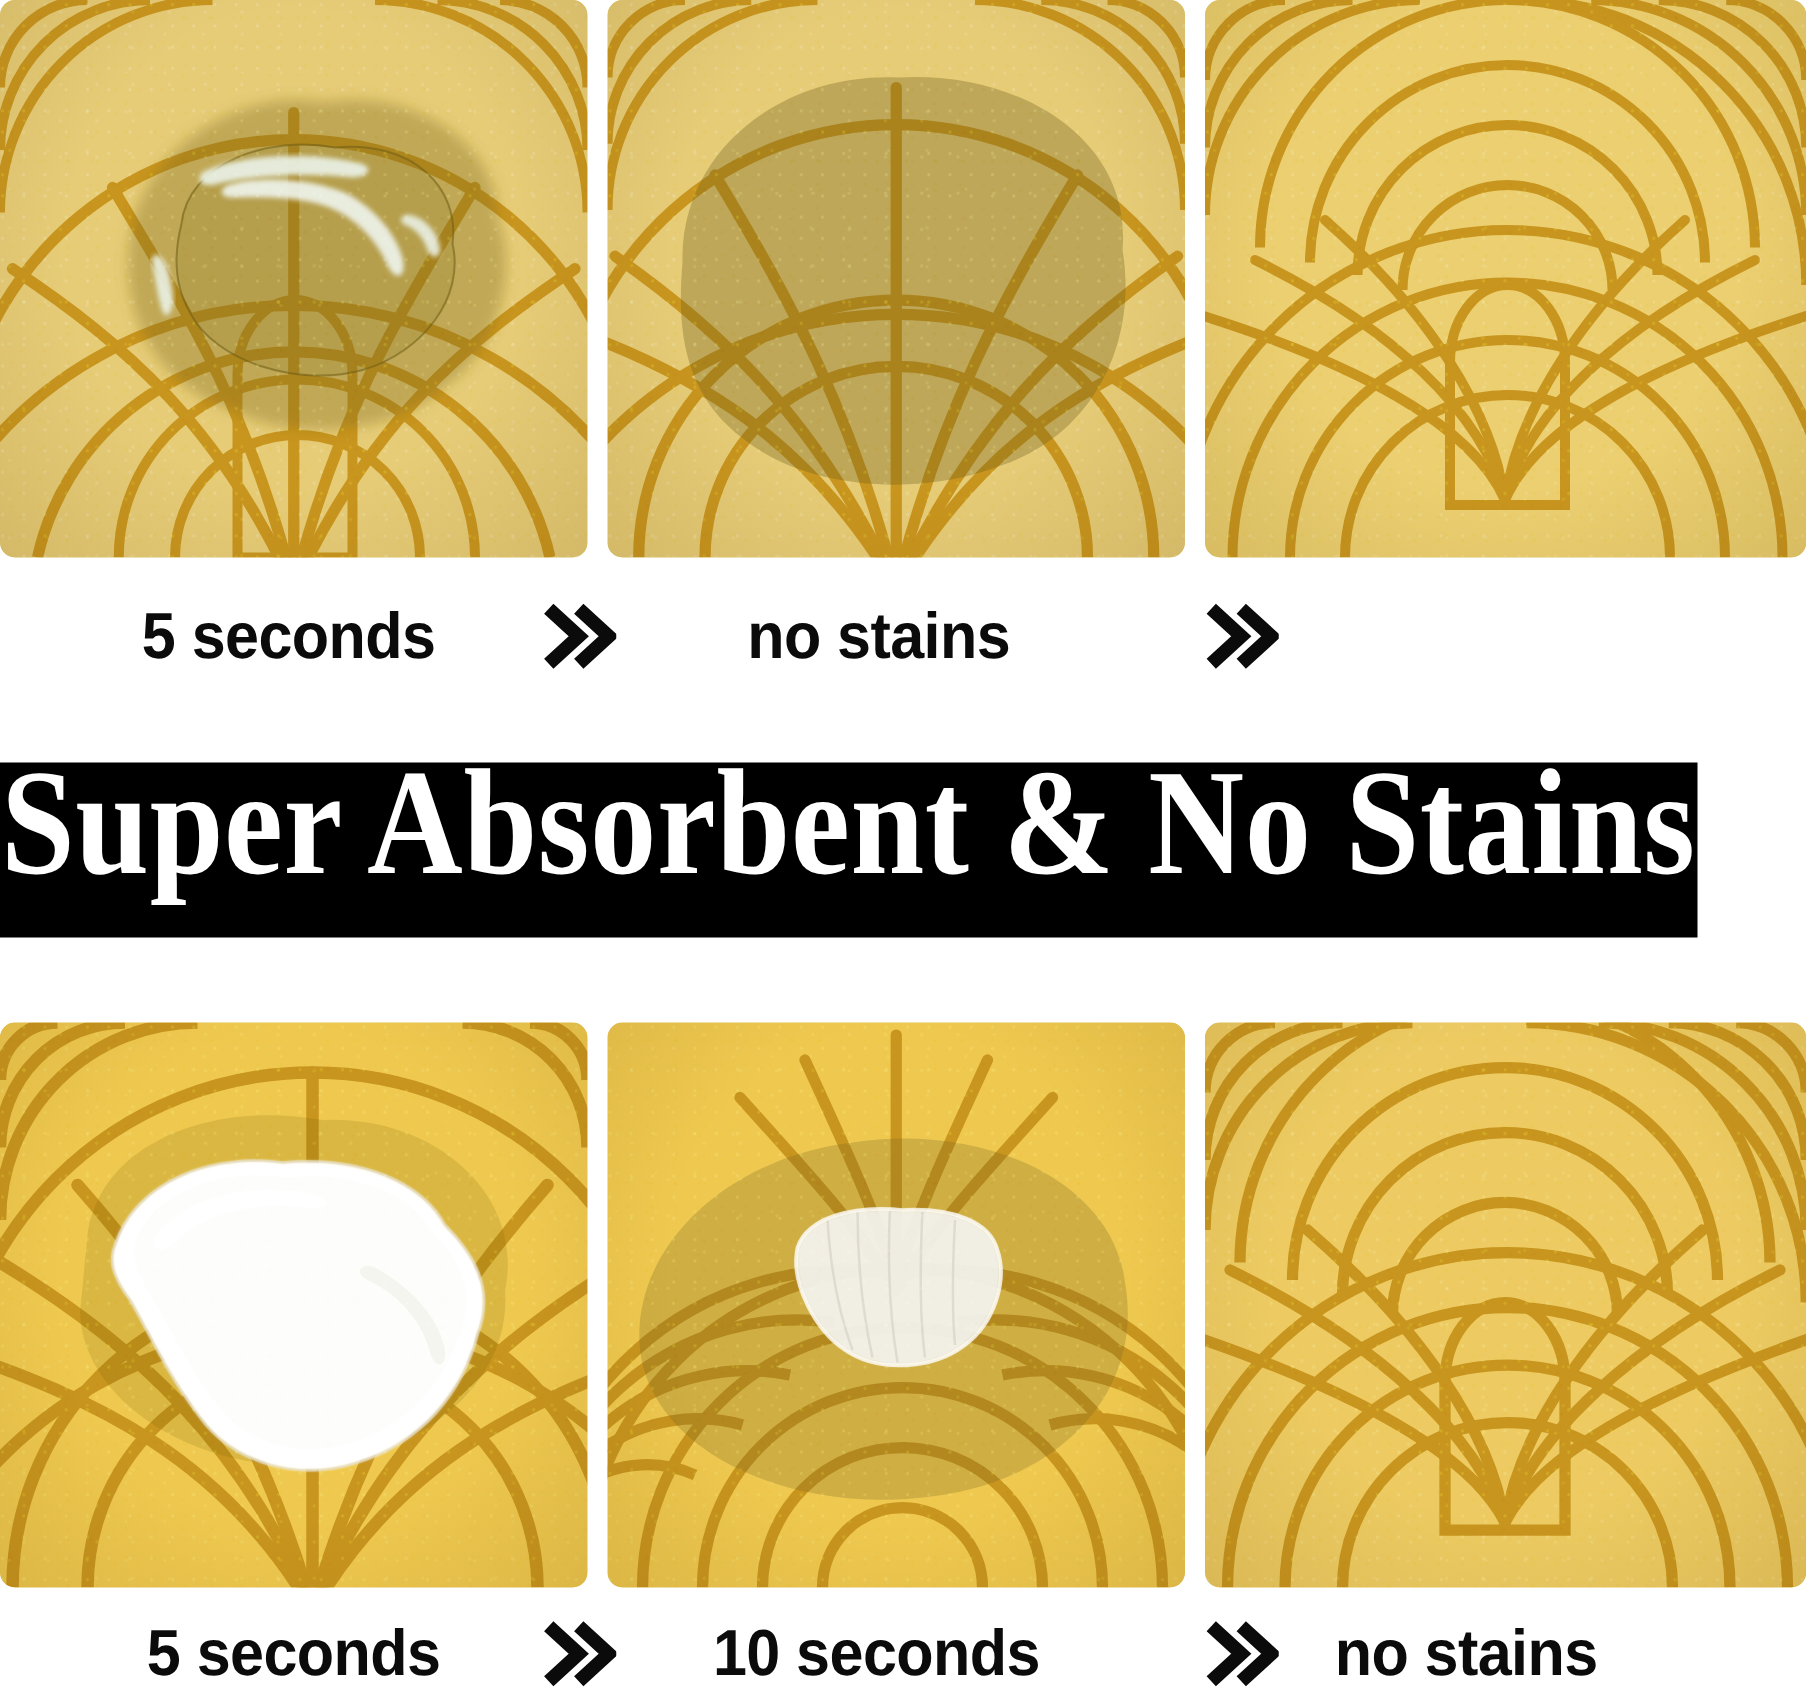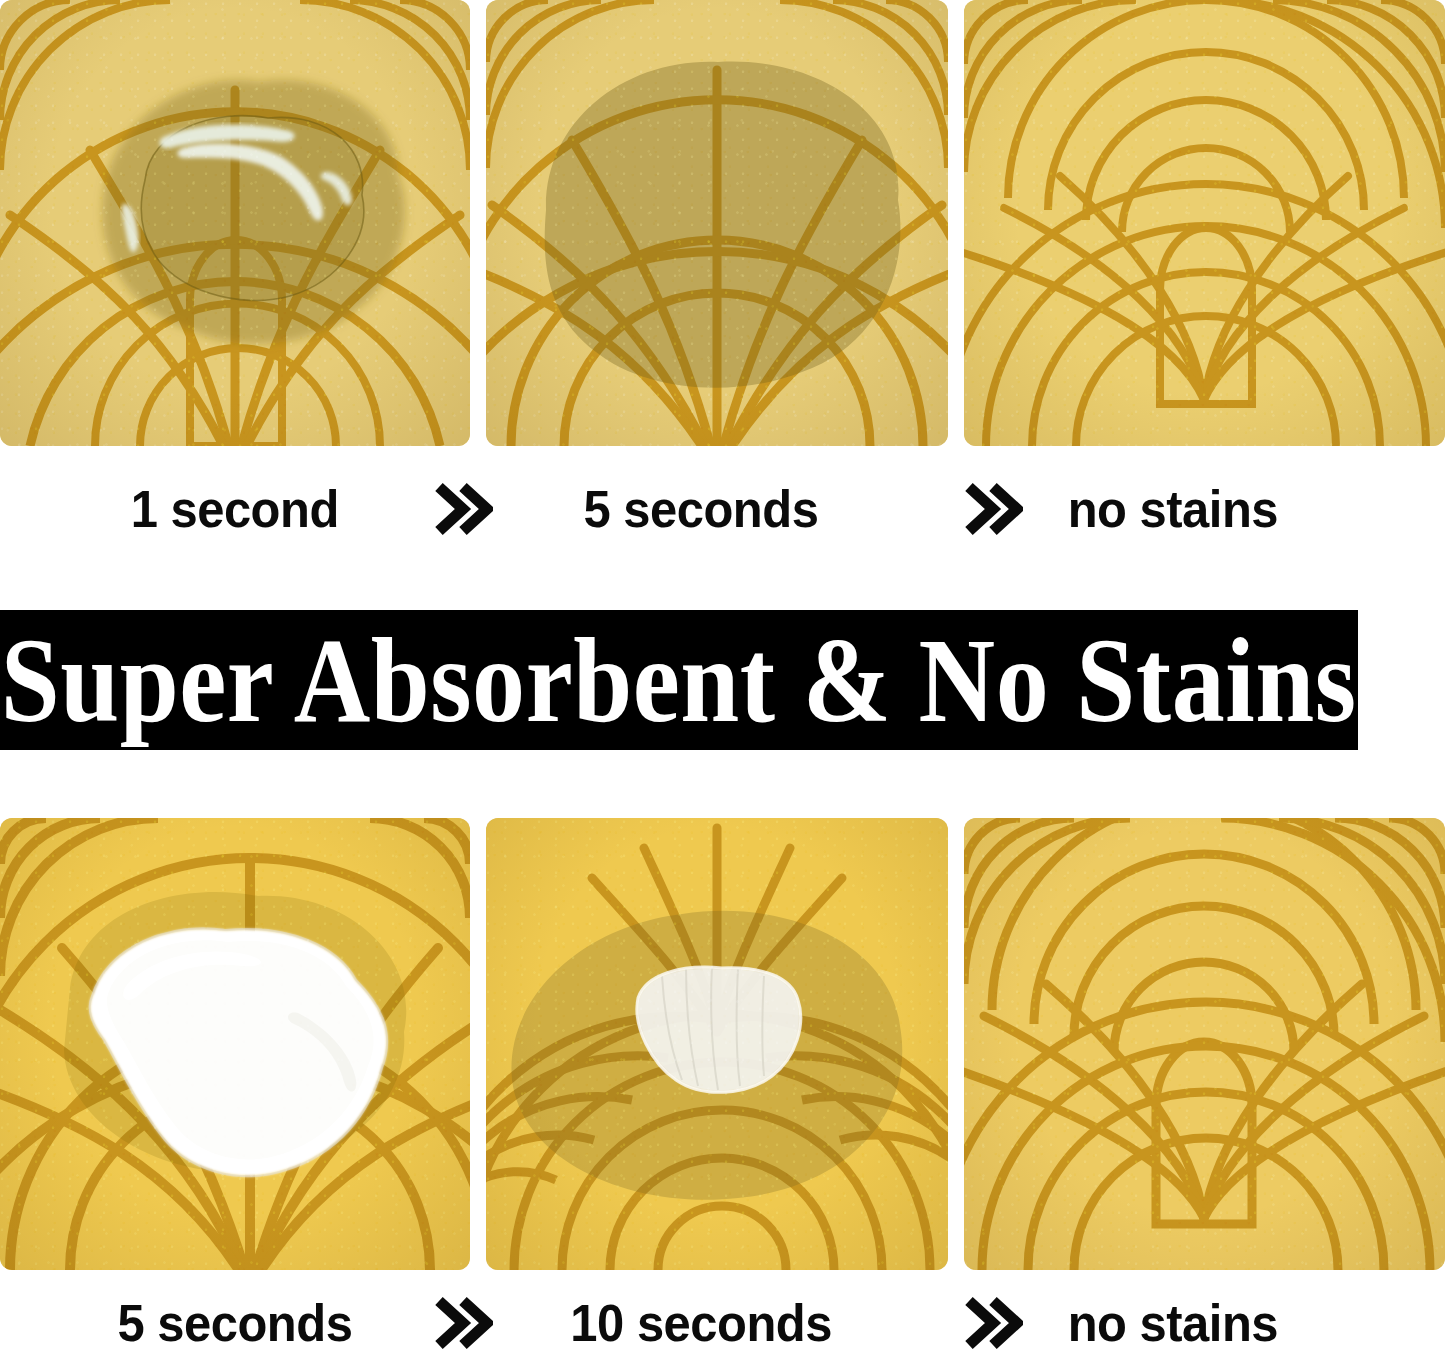--- a/index.html
+++ b/index.html
@@ -91,21 +91,21 @@
   .chev svg{display:block;}
   #cap-top .chev.c1,#cap-bottom .chev.c1{left:432px;}
   #cap-top .chev.c2,#cap-bottom .chev.c2{left:962px;}
   .caption-row{position:absolute;}
 
   
   .banner{
     position:absolute;left:0;top:610px;
     width:1358px;height:140px;
     background:#000000;
-    display:flex;align-items:center;justify-content:center;
+    display:flex;justify-content:center;
   }
   .banner-text{
     font-family:"Liberation Serif", serif;
     font-weight:700;
     font-size:104px;
     line-height:1;
     color:#ffffff;
     white-space:nowrap;
     transform:scaleX(1.02) scaleY(1.16);
     transform-origin:center;
@@ -280,23 +280,20 @@
             </g>
           </g>
         </svg>
       </div>
       <div class="nap"></div>
       <div class="vignette"></div>
     </div>
   </div>
 
   <div class="caption-row" id="cap-top">
-    <div class="cap-cell lab">
-      <span class="cap-text">1 second</span>
-    </div>
     <div class="cap-cell lab2">
       <span class="cap-text">5 seconds</span>
     </div>
     <div class="cap-cell lab3">
       <span class="cap-text">no stains</span>
     </div>
     <div class="chev c1">
       <svg width="60" height="56" viewBox="0 0 60 56">
         <path d="M6 6 L30 28 L6 50" fill="none" stroke="#0b0b0b" stroke-width="11" stroke-linejoin="miter" stroke-linecap="butt"></path>
         <path d="M30 6 L54 28 L30 50" fill="none" stroke="#0b0b0b" stroke-width="11" stroke-linejoin="miter" stroke-linecap="butt"></path>

